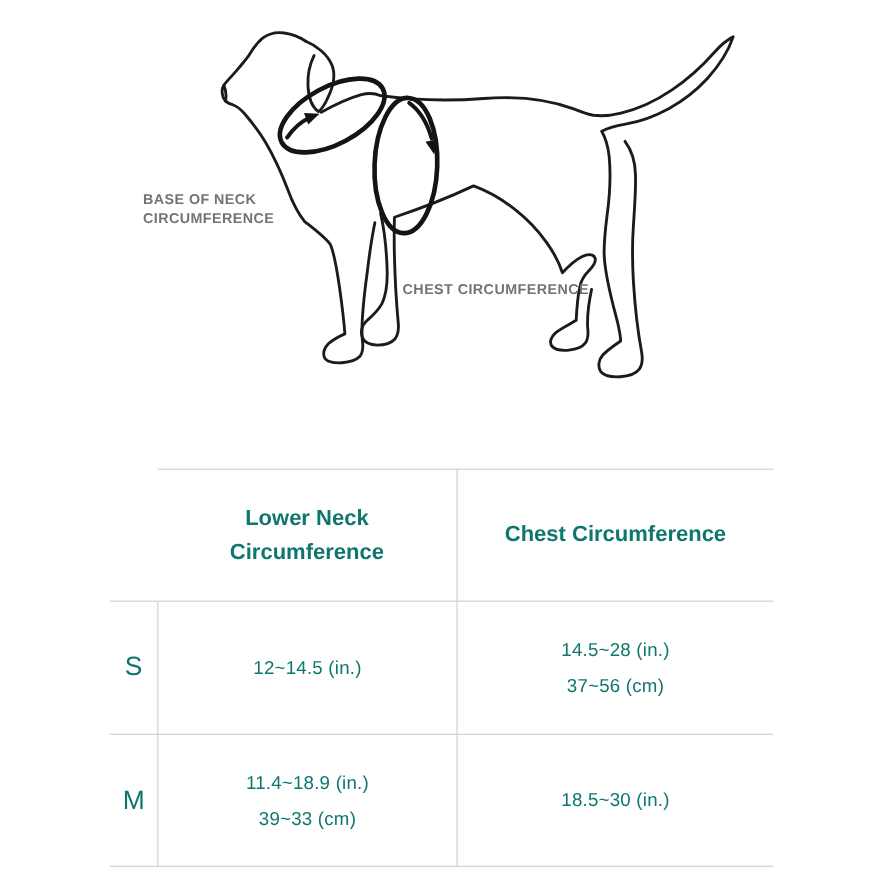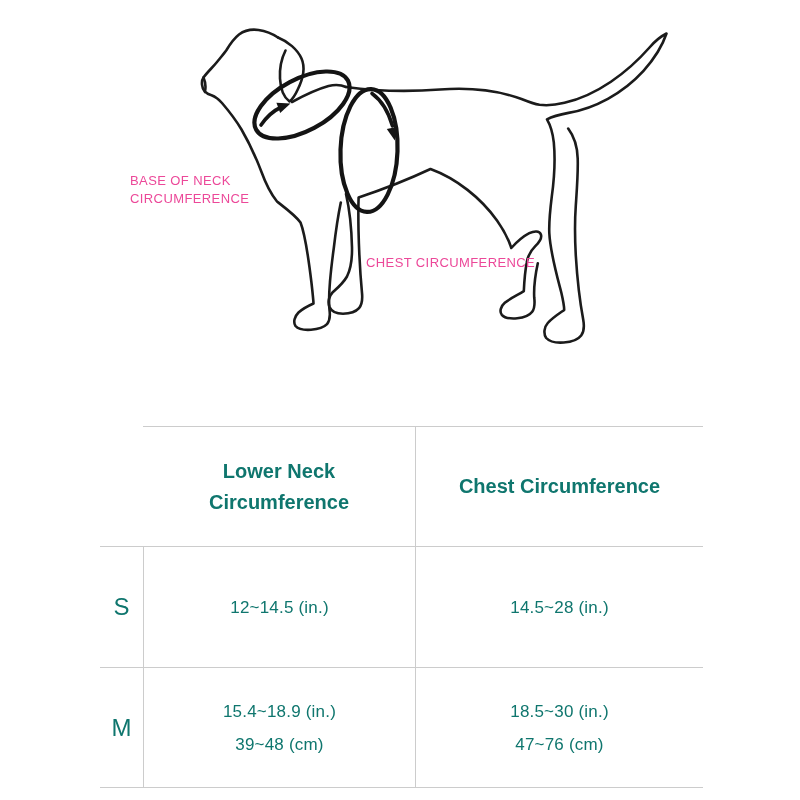--- a/index.html
+++ b/index.html
@@ -2,22 +2,22 @@
 <html><head>
 <meta charset="utf-8">
 <style>
   html,body { margin:0; padding:0; background:#fff; }
   .page {
     position:relative; width:800px; height:800px; background:#ffffff;
     overflow:hidden; font-family:"Liberation Sans", sans-serif;
   }
   .diagram-svg { position:absolute; left:0; top:0; }
   .diagram-label {
-    position:absolute; font-size:13px; font-weight:400; letter-spacing:0.4px;
-    color:#ec4899; line-height:18px; white-space:nowrap;
+    position:absolute; font-size:13px; font-weight:700; letter-spacing:0.4px;
+    color:#737373; line-height:18px; white-space:nowrap;
   }
   .neck-label  { left:130px; top:172px; }
   .chest-label { left:366px; top:254px; }
 
   .chart {
     position:absolute; left:100px; top:426px; color:#0f766e;
     display:grid; grid-template-columns:43px 272px 288px;
     grid-template-rows:121px 121px 120px; box-sizing:border-box;
   }
   .cell {
@@ -108,25 +108,25 @@
     <div class="cell bt bb bl hdr">
       <div>Chest Circumference</div>
     </div>
 
     <div class="cell bb size">S</div>
     <div class="cell bb bl val">
       <div>12~14.5 (in.)</div>
     </div>
     <div class="cell bb bl val">
       <div>14.5~28 (in.)</div>
+      <div>37~56 (cm)</div>
     </div>
 
     <div class="cell bb size">M</div>
     <div class="cell bb bl val">
-      <div>15.4~18.9 (in.)</div>
-      <div>39~48 (cm)</div>
+      <div>11.4~18.9 (in.)</div>
+      <div>39~33 (cm)</div>
     </div>
     <div class="cell bb bl val">
       <div>18.5~30 (in.)</div>
-      <div>47~76 (cm)</div>
     </div>
   </div>
 </div>
 
 </body></html>

